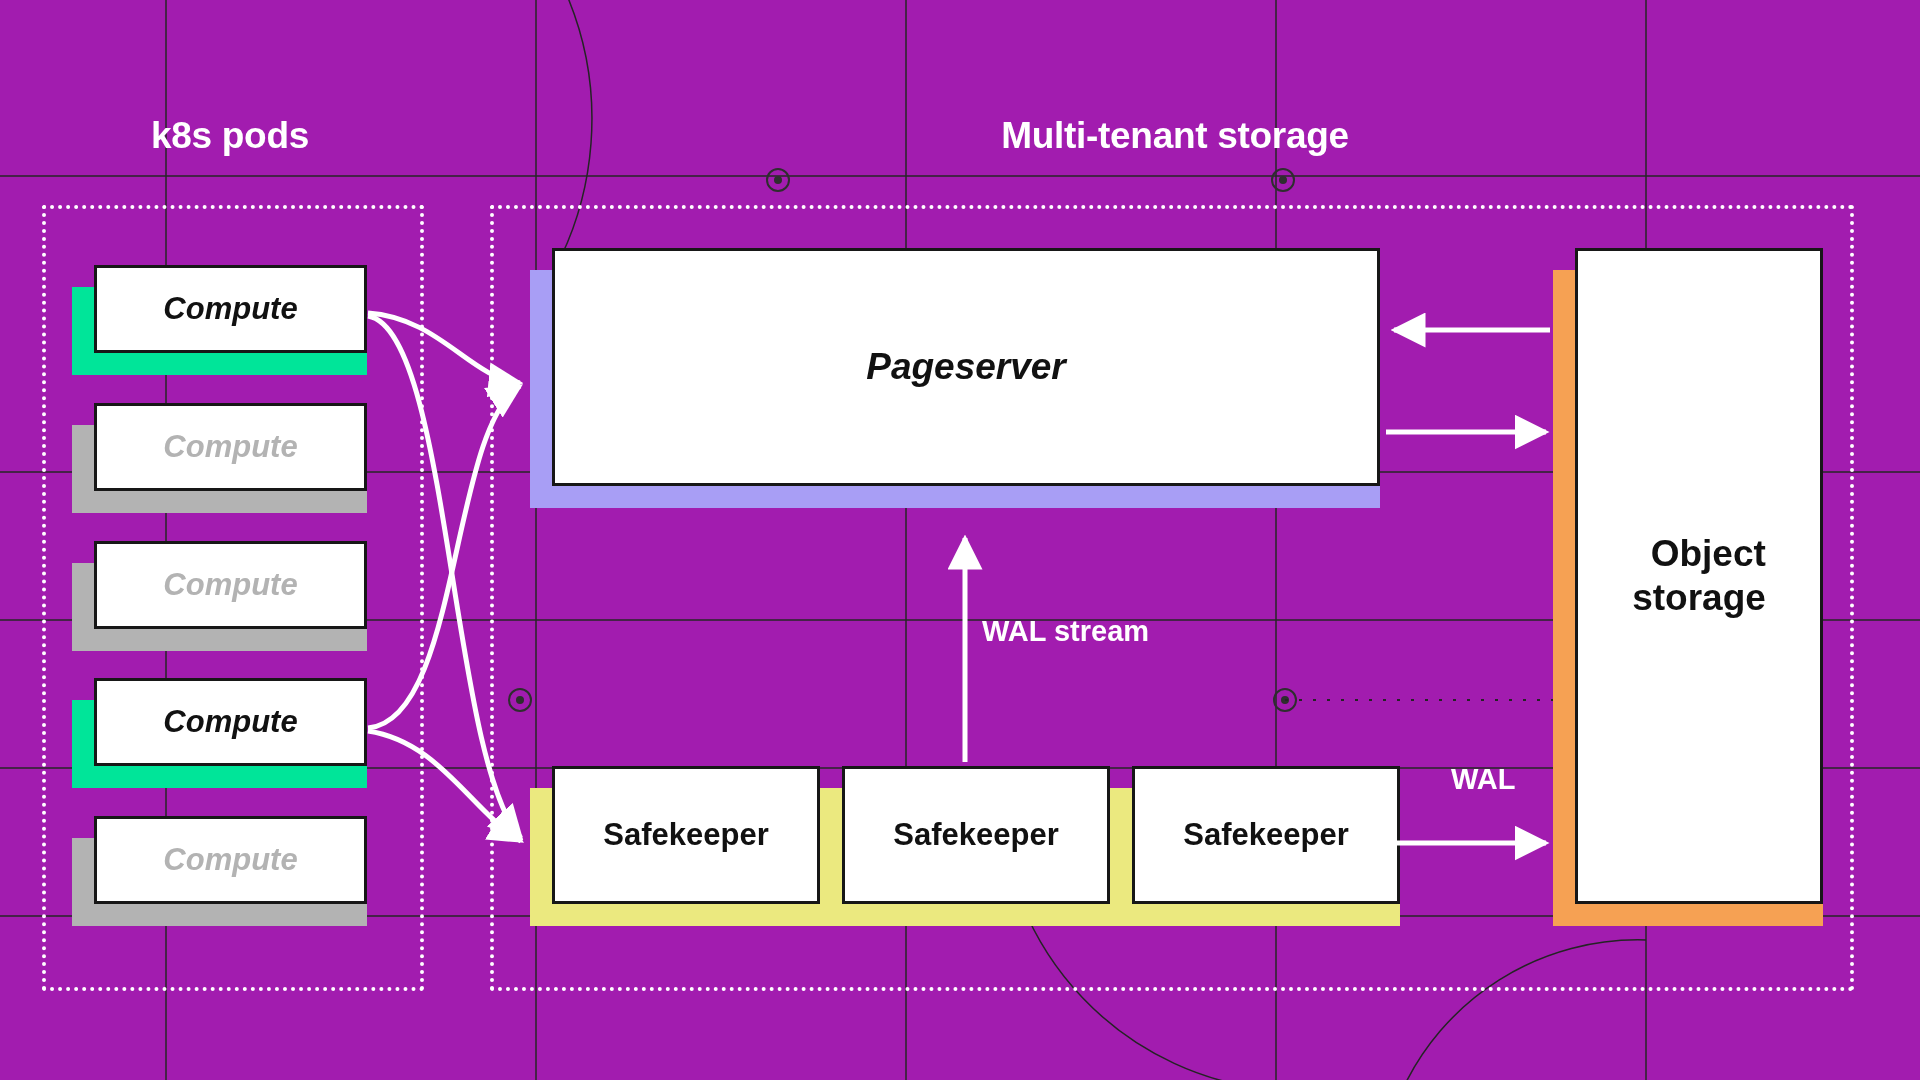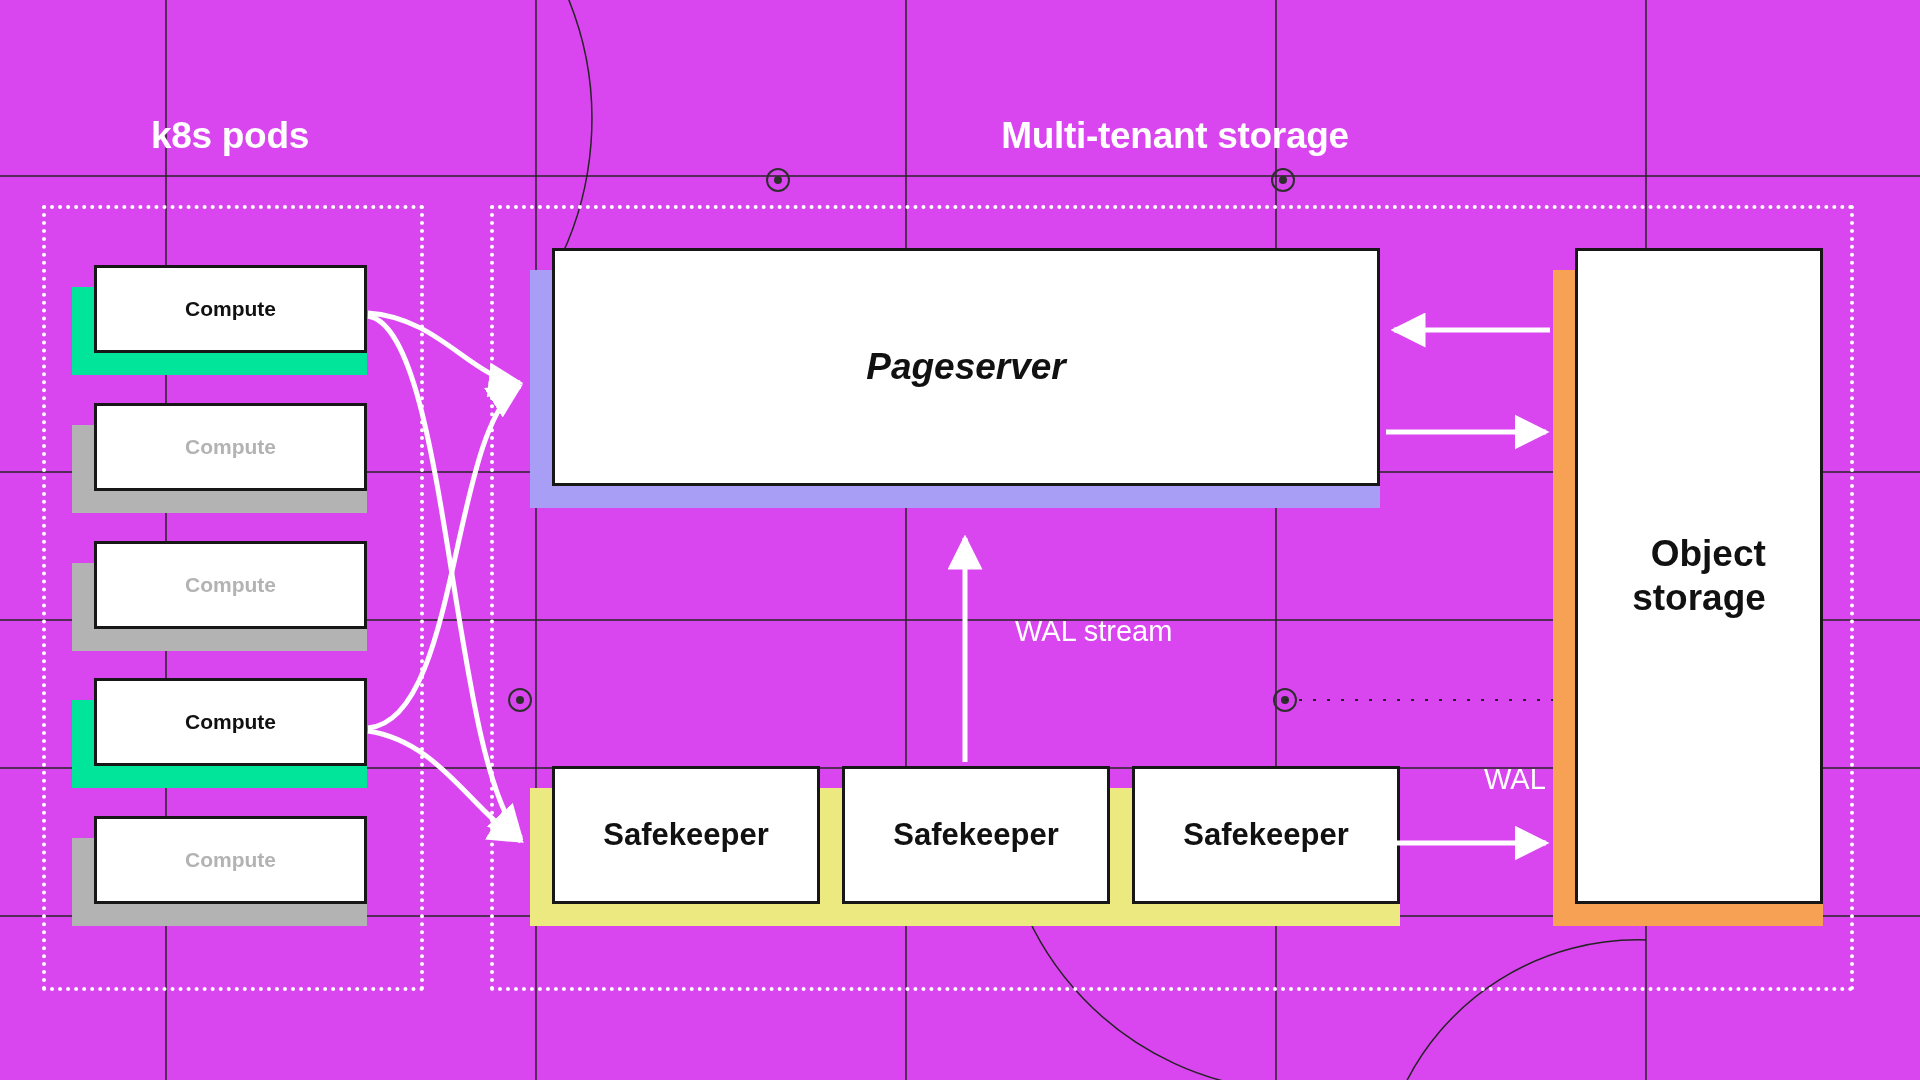--- a/index.html
+++ b/index.html
@@ -9,21 +9,21 @@
     height: 1080px;
     background: #171717;
     font-family: "Liberation Sans", sans-serif;
     overflow: hidden;
   }
 
   #stage {
     position: relative;
     width: 1920px;
     height: 1080px;
-    background: #d946ef;
+    background: #a21caf;
   }
 
   
   #bg-decor {
     position: absolute;
     inset: 0;
     pointer-events: none;
   }
 
   
@@ -84,21 +84,21 @@
 
   
   .acc-green  { border-color: #00e599; }
   .acc-gray   { border-color: #b3b3b3; }
   .acc-purple { border-color: #a89ef5; }
   .acc-yellow { border-color: #ebe97f; }
   .acc-orange { border-color: #f6a153; }
 
   
   .compute { left: 72px; width: 295px; height: 110px; }
-  .compute .card { font-size: 21px; }
+  .compute .card { font-size: 31px; font-style: italic; }
   #compute-1 { top: 265px; }
   #compute-2 { top: 403px; }
   #compute-3 { top: 541px; }
   #compute-4 { top: 678px; }
   #compute-5 { top: 816px; }
 
   
   #pageserver { left: 530px; top: 248px; width: 850px; height: 260px; }
   #pageserver .card { font-size: 37px; font-style: italic; }
 
@@ -118,23 +118,22 @@
     position: absolute;
     inset: 0;
     pointer-events: none;
   }
 
   
   .edge-label {
     position: absolute;
     color: #ffffff;
     font-size: 29px;
-    font-weight: normal;
+    font-weight: bold;
     white-space: nowrap;
-    margin-left: 33px;
   }
   #label-wal-stream { left: 982px; top: 615px; }
   #label-wal        { left: 1451px; top: 763px; }
 </style>
 </head>
 <body>
 
 <div id="stage">
 
   <svg id="bg-decor" viewBox="0 0 1920 1080" preserveAspectRatio="none">

